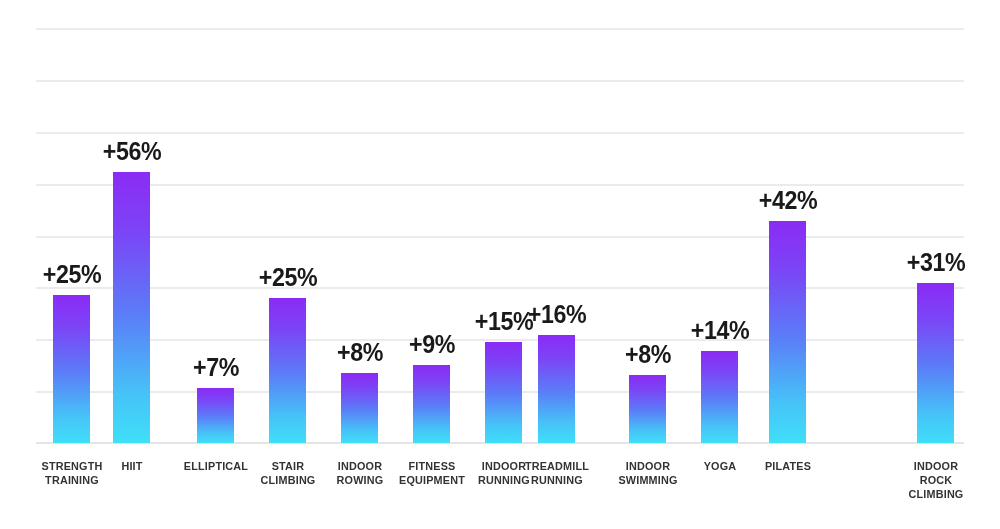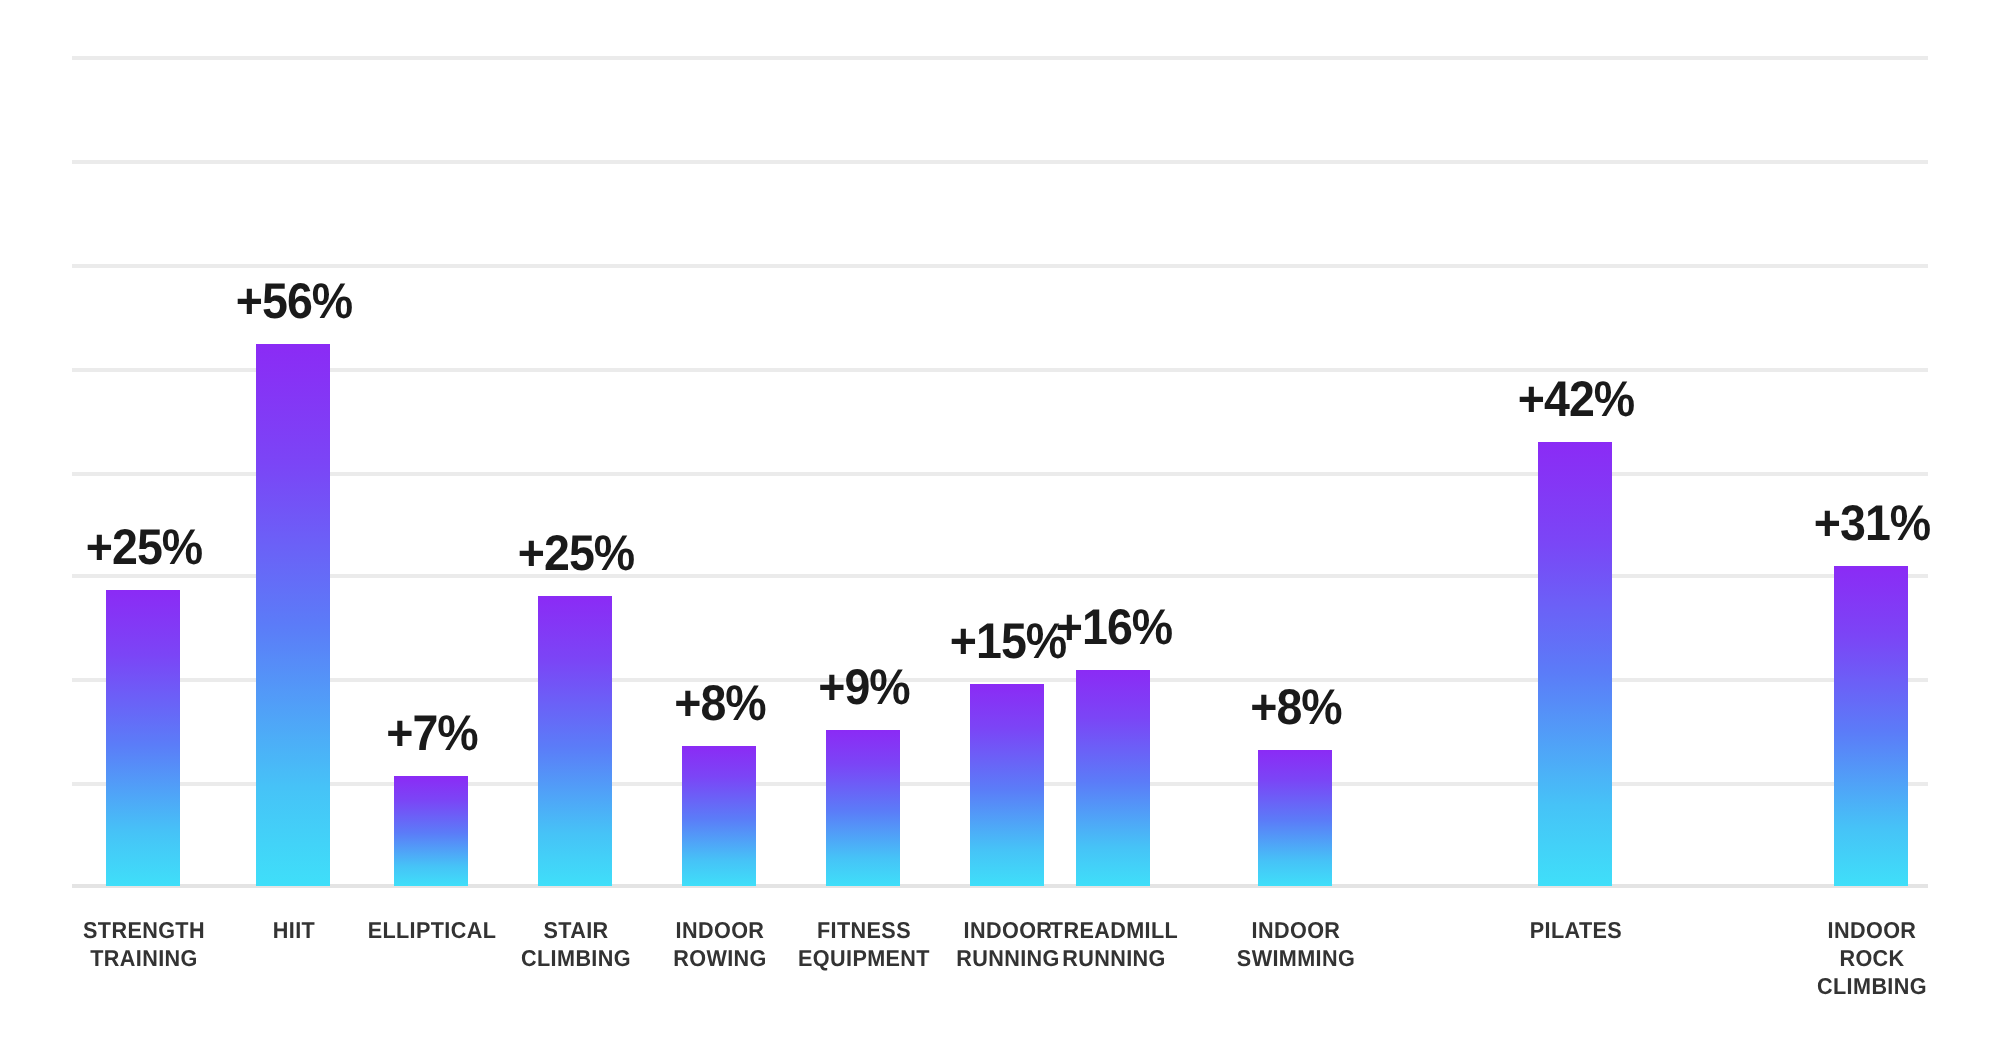--- a/index.html
+++ b/index.html
@@ -108,21 +108,21 @@
 
   <div class="plot">
       <div class="bar-group" style="left: 36px;">
         <div class="bar" style="height: 148px;"></div>
         <div class="bar-value" style="bottom: 240px;"><span>+25%</span></div>
         <div class="cat-label">
           <div>STRENGTH</div>
           <div>TRAINING</div>
         </div>
       </div>
-      <div class="bar-group" style="left: 111px;">
+      <div class="bar-group" style="left: 96px;">
         <div class="bar" style="height: 271px;"></div>
         <div class="bar-value" style="bottom: 363px;"><span>+56%</span></div>
         <div class="cat-label">
           <div>HIIT</div>
         </div>
       </div>
       <div class="bar-group" style="left: 180px;">
         <div class="bar" style="height: 55px;"></div>
         <div class="bar-value" style="bottom: 147px;"><span>+7%</span></div>
         <div class="cat-label">
@@ -170,20 +170,27 @@
         </div>
       </div>
       <div class="bar-group" style="left: 612px;">
         <div class="bar" style="height: 68px;"></div>
         <div class="bar-value" style="bottom: 160px;"><span>+8%</span></div>
         <div class="cat-label">
           <div>INDOOR</div>
           <div>SWIMMING</div>
         </div>
       </div>
+      <div class="bar-group" style="left: 684px;">
+        <div class="bar" style="height: 92px;"></div>
+        <div class="bar-value" style="bottom: 184px;"><span>+14%</span></div>
+        <div class="cat-label">
+          <div>YOGA</div>
+        </div>
+      </div>
       <div class="bar-group" style="left: 752px;">
         <div class="bar" style="height: 222px;"></div>
         <div class="bar-value" style="bottom: 314px;"><span>+42%</span></div>
         <div class="cat-label">
           <div>PILATES</div>
         </div>
       </div>
       <div class="bar-group" style="left: 900px;">
         <div class="bar" style="height: 160px;"></div>
         <div class="bar-value" style="bottom: 252px;"><span>+31%</span></div>

